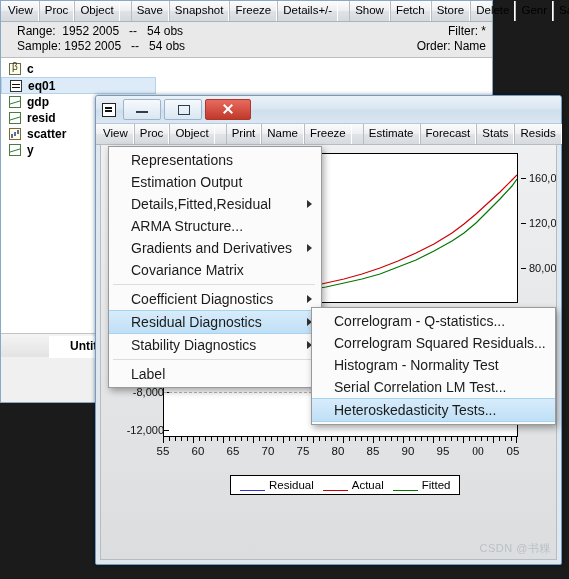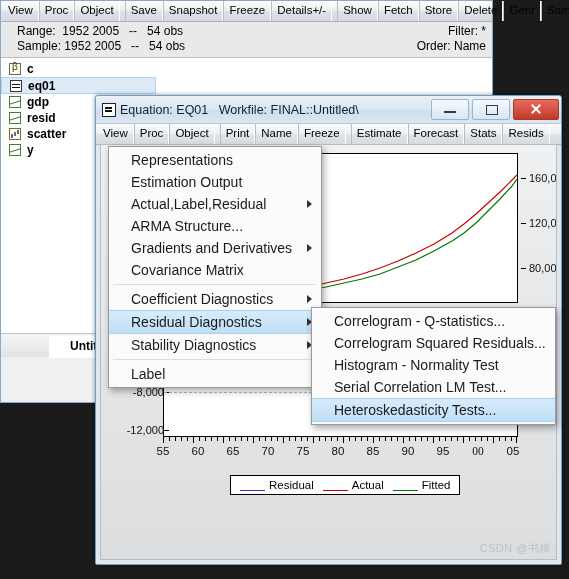--- a/index.html
+++ b/index.html
@@ -37,21 +37,21 @@
     color: #000;
     padding: 0 5px;
     display: flex; align-items: center;
     border-left: 1px solid #b9bcc0;
     border-right: 1px solid #ffffff;
     white-space: nowrap;
     cursor: default;
     line-height: 1;
   }
   .tbtn:first-child { border-left: none; }
-  .tbtn.gap { margin-left: 5px; border-left: 1px solid #b9bcc0;}
+  .tbtn.gap { margin-left: 11px; border-left: 1px solid #b9bcc0;}
 
   .wf-info {
     background: #e9e9e9;
     border-bottom: 1px solid #bdbdbd;
     padding: 2px 6px 3px 8px;
     font-size: 12px;
     color: #000;
   }
   .wf-row { display:flex; justify-content: space-between; line-height: 15px; margin-left: 8px; }
   .wf-left { white-space: pre; }
@@ -364,21 +364,20 @@
       <div class="wf-tabstrip">
         <div class="wf-tab">Untitled</div>
       </div>
     </div>
   </div>
 
   <div id="eqwin">
 
     <div class="eq-title">
       <span class="eq-title-ico"></span>
-      <span class="eq-title-text">Equation: EQ01   Workfile: FINAL::Untitled\</span>
       <span class="wbtns">
         <span class="wbtn">
             <span class="min"></span>
           </span>
         <span class="wbtn">
             <span class="max"></span>
           </span>
         <span class="wbtn close">
             <span class="x1"></span>
             <span class="x2"></span>
@@ -544,21 +543,21 @@
   </div>
 
   <div class="menu" id="menu-main">
     <div class="mi">
       <span>Representations</span>
     </div>
     <div class="mi">
       <span>Estimation Output</span>
     </div>
     <div class="mi">
-      <span>Actual,Label,Residual</span>
+      <span>Details,Fitted,Residual</span>
       <span class="arrow"></span>
     </div>
     <div class="mi">
       <span>ARMA Structure...</span>
     </div>
     <div class="mi">
       <span>Gradients and Derivatives</span>
       <span class="arrow"></span>
     </div>
     <div class="mi">

